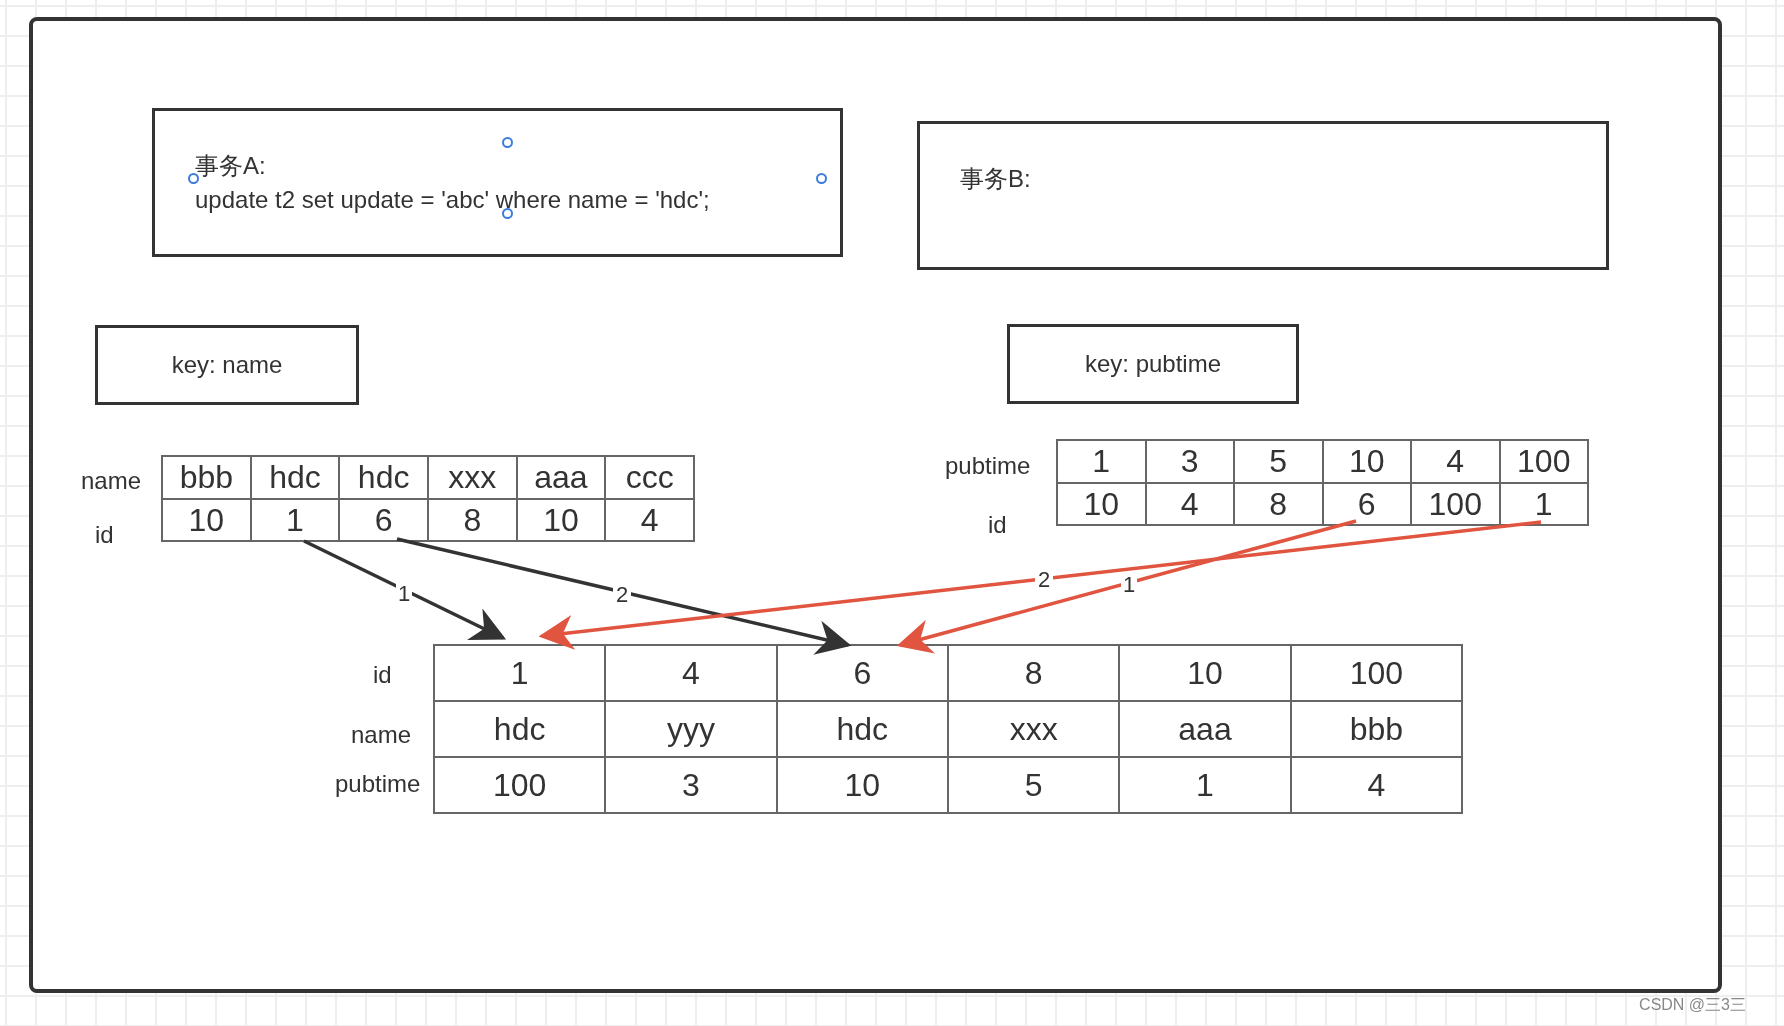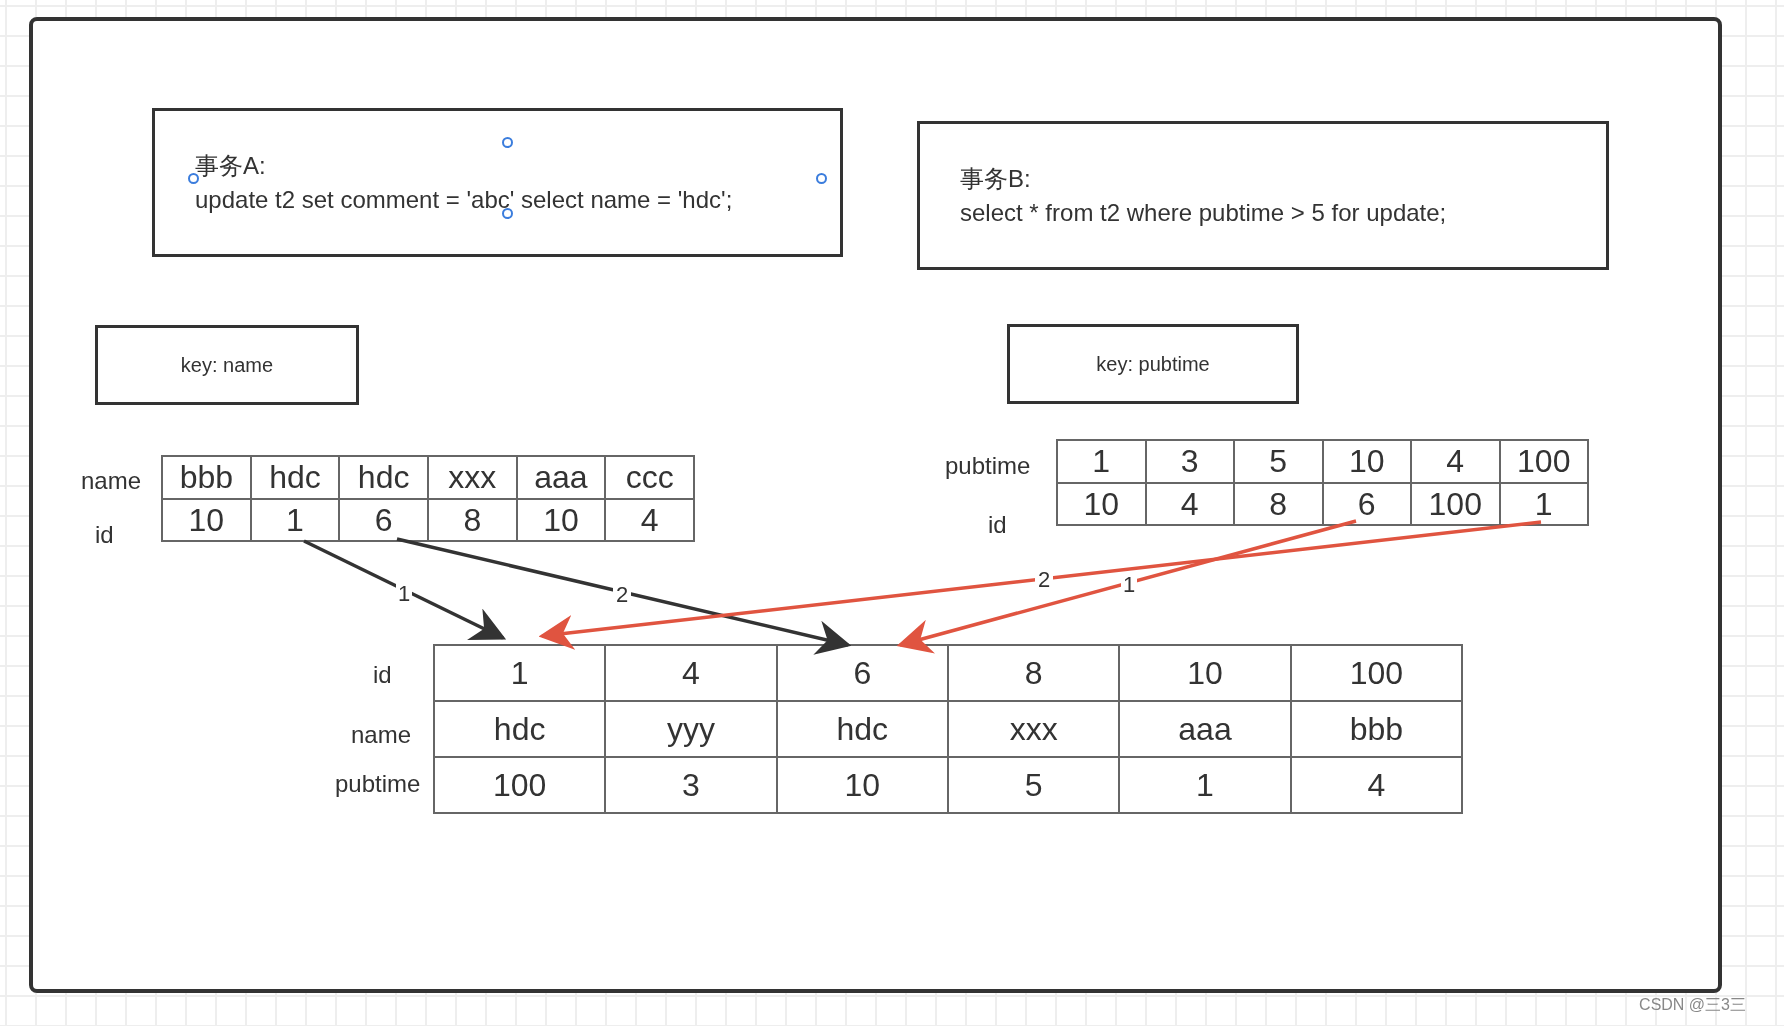--- a/index.html
+++ b/index.html
@@ -17,21 +17,21 @@
   .canvas {
     position:absolute; left:29px; top:17px; width:1685px; height:968px;
     background:#ffffff; border:4px solid #333333; border-radius:8px;
   }
   .box {
     position:absolute; background:#fff; border:3px solid #333;
     box-sizing:border-box;
   }
   .tx-box { padding:38px 0 0 40px; font-size:24px; line-height:34px; }
   .tx-box .line { white-space:nowrap; }
-  .key-box { display:flex; align-items:center; justify-content:center; font-size:20px;text-align:right; }
+  .key-box { display:flex; align-items:center; justify-content:center; font-size:24px;text-align:right; }
   .handle {
     position:absolute; width:11px; height:11px; border:2px solid #3b7ddd;
     border-radius:50%; background:#fff; box-sizing:border-box;
   }
   table.grid {
     position:absolute; border-collapse:collapse; table-layout:fixed;padding-left:35px;
   }
   table.grid td {
     border:2px solid #666666; text-align:center; padding:0;
     font-size:32px; color:#333;
@@ -40,30 +40,29 @@
   svg.arrows { position:absolute; left:0; top:0; width:1784px; height:1026px; pointer-events:none; }
   .watermark { position:absolute; right:38px; bottom:10px; font-size:16px; color:#888; }
 </style>
 </head>
 <body>
 
 <div class="canvas"></div>
 
 <div class="box tx-box" style="left:152px; top:108px; width:691px; height:149px;">
   <div class="line">事务A:</div>
-  <div class="line">update t2 set comment = 'abc' select name = 'hdc';</div>
+  <div class="line">update t2 set update = 'abc' where name = 'hdc';</div>
 </div>
 <span class="handle" style="left:502px; top:137px;"></span>
 <span class="handle" style="left:188px; top:173px;"></span>
 <span class="handle" style="left:816px; top:173px;"></span>
 <span class="handle" style="left:502px; top:208px;"></span>
 
 <div class="box tx-box" style="left:917px; top:121px; width:692px; height:149px;">
   <div class="line">事务B:</div>
-  <div class="line">select * from t2 where pubtime &gt; 5 for update;</div>
 </div>
 
 <div class="box key-box" style="left:95px; top:325px; width:264px; height:80px;">
   <span>key: name</span>
 </div>
 <div class="box key-box" style="left:1007px; top:324px; width:292px; height:80px;">
   <span>key: pubtime</span>
 </div>
 
 <span class="lbl" style="left:81px; top:467px;">name</span>

